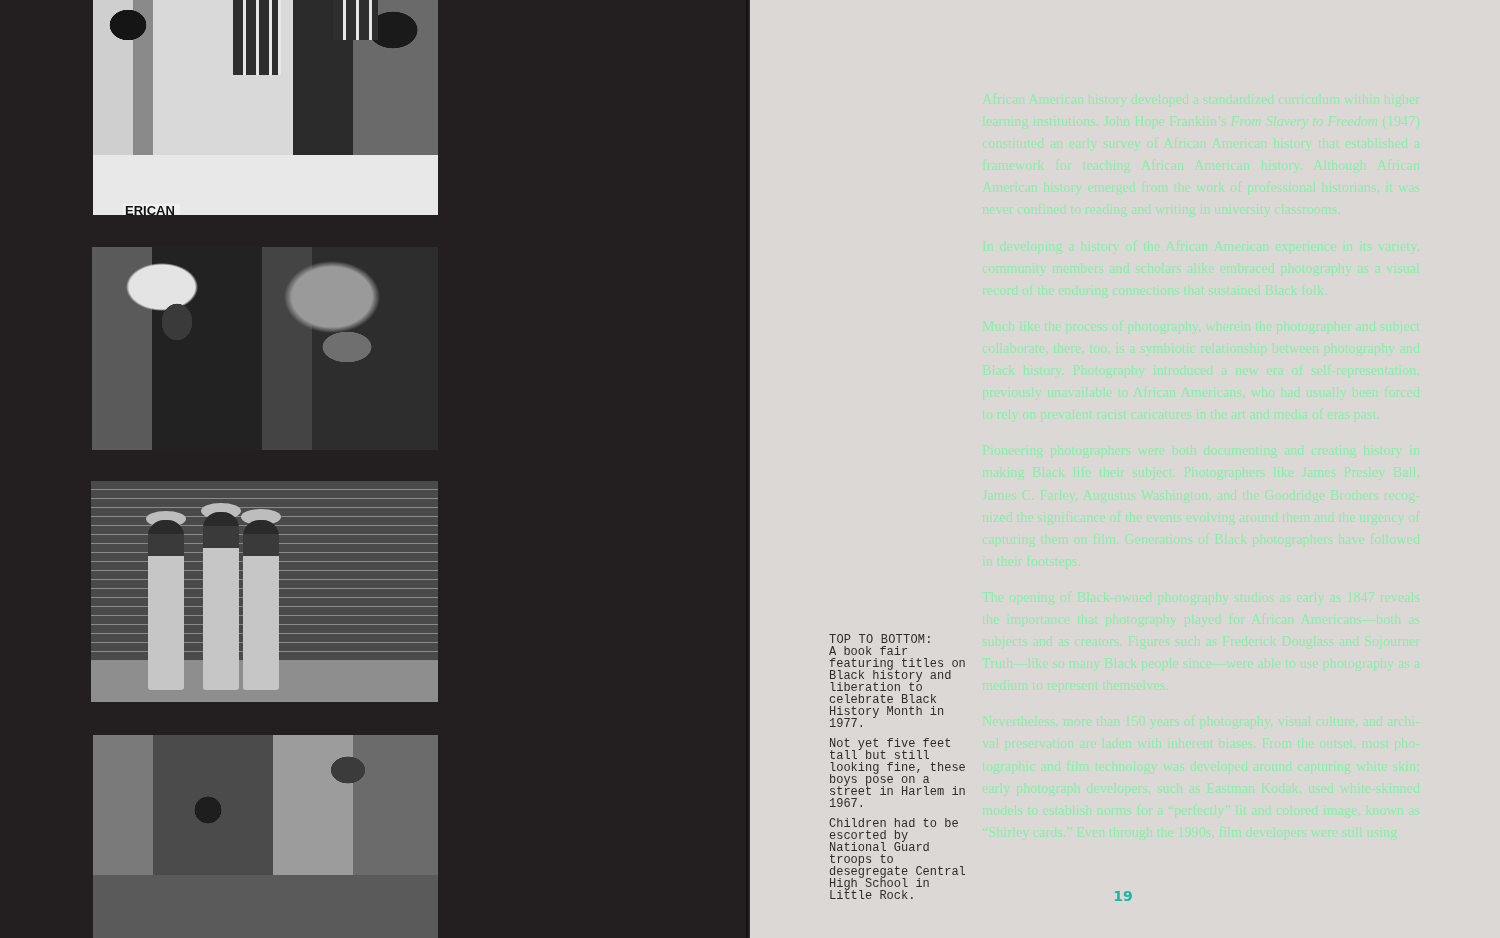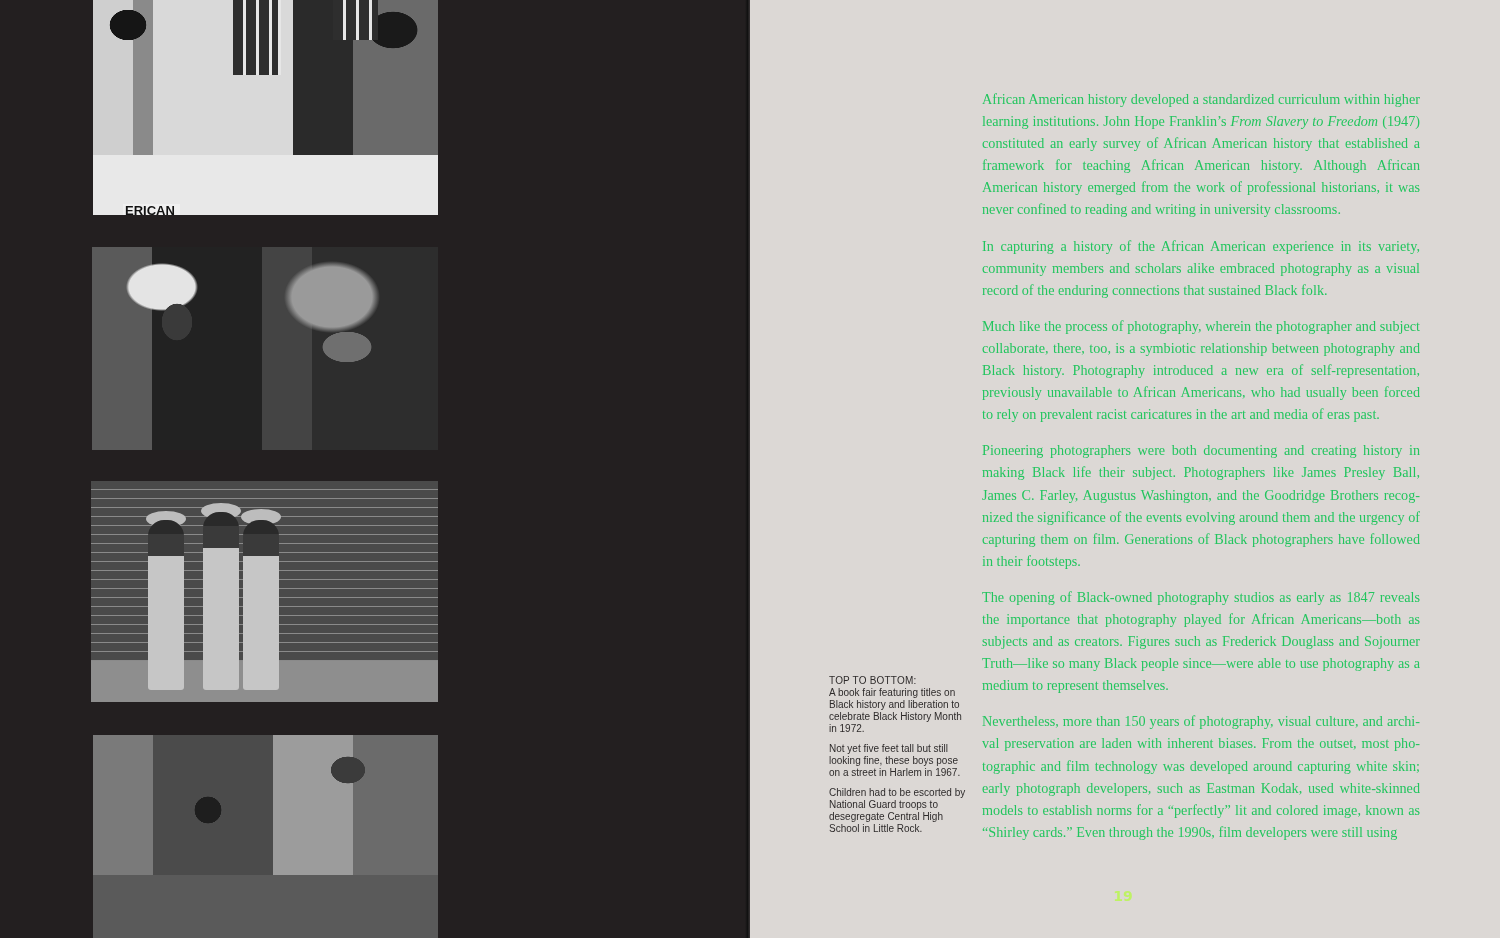--- a/index.html
+++ b/index.html
@@ -113,57 +113,57 @@
 
     
     .body-text {
       position: absolute;
       left: 982px;
       top: 88px;
       width: 438px;
       font-family: "Liberation Serif", "DejaVu Serif", serif;
       font-size: 14.2px;
       line-height: 22.1px;
-      color: #22c55e;
+      color: #86efac;
       text-align: justify;
       hyphens: manual;
     }
     .body-text p {
       margin: 0 0 14px 0;
     }
     .body-text em { font-style: italic; }
 
     .captions {
       position: absolute;
       left: 829px;
-      top: 675px;
+      top: 634px;
       width: 140px;
-      font-family: Liberation Sans, sans-serif;
-      font-size: 10px;
+      font-family: Liberation Mono, monospace;
+      font-size: 12px;
       line-height: 12px;
       color: #2e2b2b;
     }
     .captions .cap-heading {
       text-transform: uppercase;
       letter-spacing: 0.2px;
     }
     .captions p {
       margin: 0 0 8px 0;
     }
 
     .page-number {
       position: absolute;
       left: 1112px;
       top: 888px;
       width: 22px;
       text-align: center;
       font-family: "DejaVu Sans", sans-serif;
       font-weight: bold;
       font-size: 14px;
-      color: #bef264;
+      color: #14b8a6;
     }
   </style>
 </head>
 <body>
 
 <div class="spread">
 
   <div class="page-left">
     <div class="photo" id="photo-1">
       <div class="window"></div>
@@ -185,28 +185,28 @@
 
     <div class="photo" id="photo-4"></div>
   </div>
 
   <div class="gutter"></div>
 
   <div class="page-right"></div>
 
   <div class="captions">
     <div class="cap-heading">TOP TO BOTTOM:</div>
-    <p>A book fair featuring titles on Black history and liberation to celebrate Black History Month in 1972.</p>
+    <p>A book fair featuring titles on Black history and liberation to celebrate Black History Month in 1977.</p>
     <p>Not yet five feet tall but still looking fine, these boys pose on a street in Harlem in 1967.</p>
     <p>Children had to be escorted by National Guard troops to desegregate Central High School in Little Rock.</p>
   </div>
 
   <div class="body-text">
     <p><span>African American history developed a standardized curriculum within higher learning institutions. John Hope Franklin’s </span><em>From Slavery to Freedom</em><span> (1947) constituted an early survey of African American history that estab­lished a framework for teaching African American history. Although African American history emerged from the work of professional historians, it was never confined to reading and writing in university classrooms.</span></p>
-    <p>In capturing a history of the African American experience in its variety, community members and scholars alike embraced photography as a visual record of the enduring connections that sustained Black folk.</p>
+    <p>In developing a history of the African American experience in its variety, community members and scholars alike embraced photography as a visual record of the enduring connections that sustained Black folk.</p>
     <p>Much like the process of photography, wherein the photographer and sub­ject collaborate, there, too, is a symbiotic relationship between photography and Black history. Photography introduced a new era of self-representation, previously unavailable to African Americans, who had usually been forced to rely on prevalent racist caricatures in the art and media of eras past.</p>
     <p>Pioneering photographers were both documenting and creating history in making Black life their subject. Photographers like James Presley Ball, James C. Farley, Augustus Washington, and the Goodridge Brothers recog­nized the significance of the events evolving around them and the urgency of capturing them on film. Generations of Black photographers have fol­lowed in their footsteps.</p>
     <p>The opening of Black-owned photography studios as early as 1847 reveals the importance that photography played for African Americans—both as subjects and as creators. Figures such as Frederick Douglass and Sojourner Truth—like so many Black people since—were able to use photography as a medium to represent themselves.</p>
     <p>Nevertheless, more than 150 years of photography, visual culture, and archi­val preservation are laden with inherent biases. From the outset, most pho­tographic and film technology was developed around capturing white skin; early photograph developers, such as Eastman Kodak, used white-skinned models to establish norms for a “perfectly” lit and colored image, known as “Shirley cards.” Even through the 1990s, film developers were still using</p>
   </div>
 
   <div class="page-number">19</div>
 
 </div>
 

